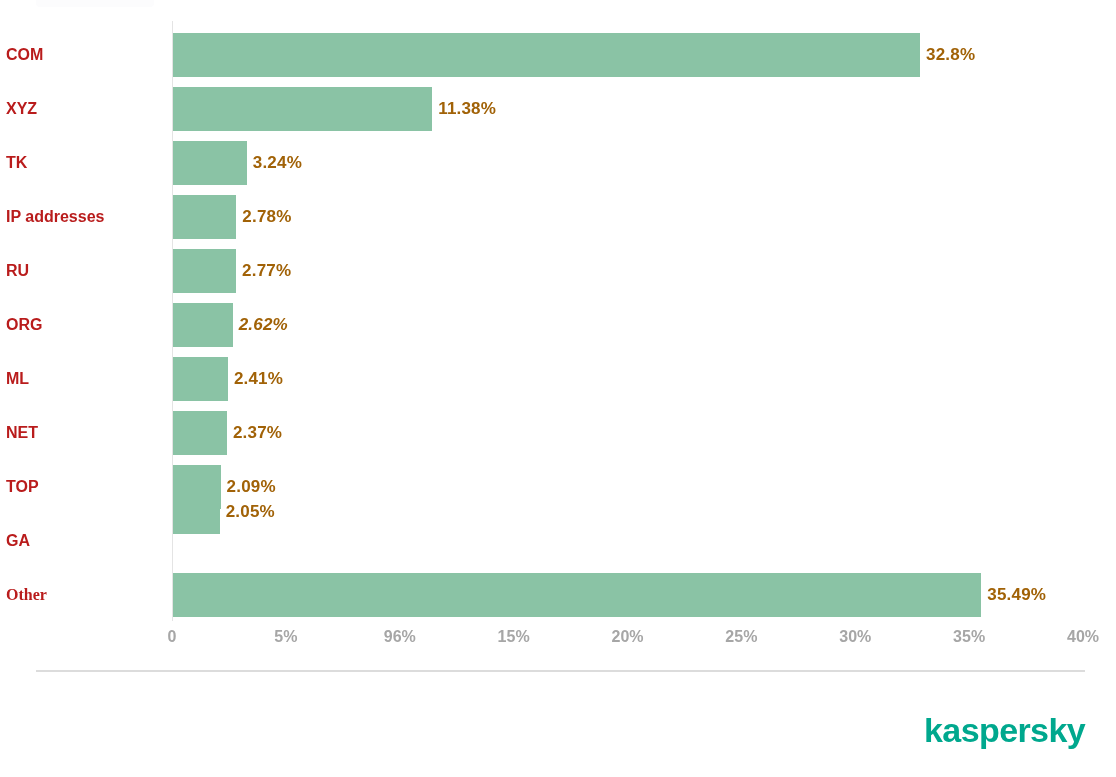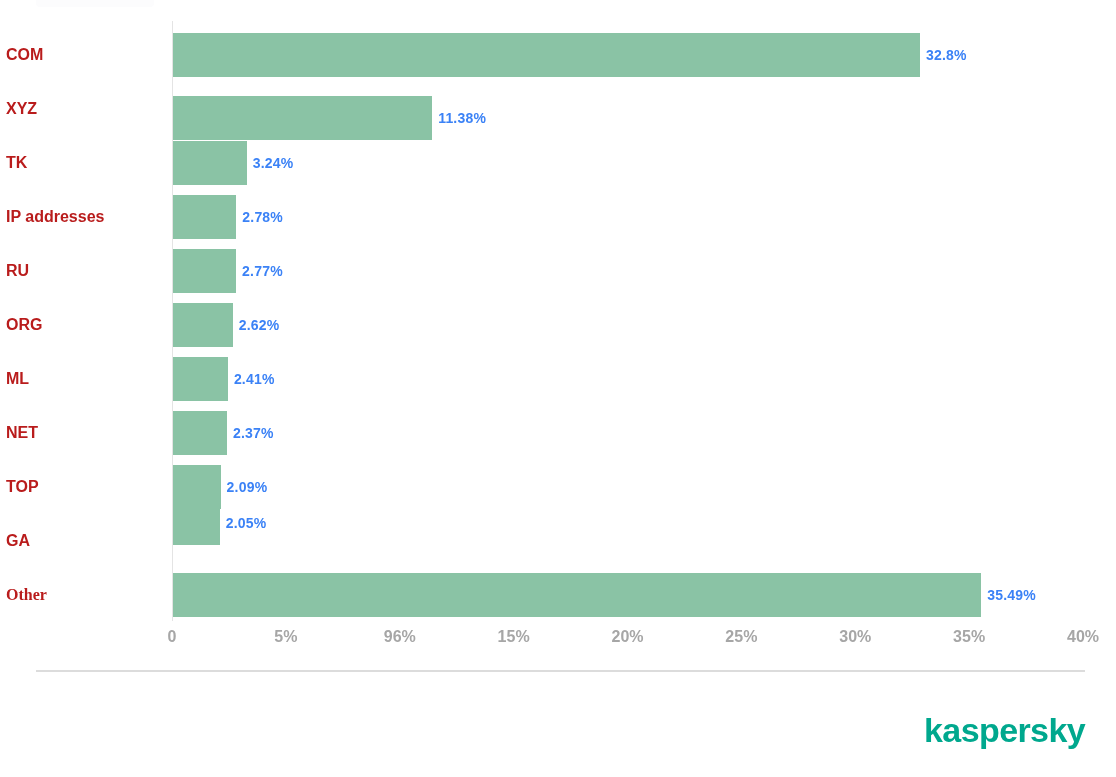--- a/index.html
+++ b/index.html
@@ -65,23 +65,23 @@
     top: 0;
     height: 44px;
     background: #8ac3a5;
   }
 
   .bar-value {
     position: absolute;
     top: 50%;
     transform: translateY(-50%);
     white-space: nowrap;
-    font-size: 14px;
-    font-weight: bold;
-    color: #3b82f6;
+    font-size: 17px;
+    font-weight: bold;
+    color: #a16207;
     letter-spacing: 0.2px;
   }
 
   .y-label {
     position: absolute;
     left: 6px;
     width: 150px;
     top: 50%;
     transform: translateY(-50%);
     font-size: 16px;
@@ -145,21 +145,21 @@
       <div class="y-label-wrap" style="top: 33px;">
         <div class="y-label">COM</div>
       </div>
       <div class="bar-row" style="left: 173px; top: 33px; width: 944px;">
         <div class="bar" style="width: 747.02px; background: rgb(138, 195, 165);"></div>
         <div class="bar-value" style="left: 753.02px;">32.8%</div>
       </div>
       <div class="y-label-wrap" style="top: 87px;">
         <div class="y-label">XYZ</div>
       </div>
-      <div class="bar-row" style="left: 173px; top: 96px; width: 768px;">
+      <div class="bar-row" style="left: 173px; top: 87px; width: 768px;">
         <div class="bar" style="width: 259.18px; background: rgb(138, 195, 165);"></div>
         <div class="bar-value" style="left: 265.18px;">11.38%</div>
       </div>
       <div class="y-label-wrap" style="top: 141px;">
         <div class="y-label">TK</div>
       </div>
       <div class="bar-row" style="left: 173px; top: 141px; width: 944px;">
         <div class="bar" style="width: 73.791px; background: rgb(138, 195, 165);"></div>
         <div class="bar-value" style="left: 79.791px;">3.24%</div>
       </div>
@@ -175,21 +175,21 @@
       </div>
       <div class="bar-row" style="left: 173px; top: 249px; width: 944px;">
         <div class="bar" style="width: 63.0867px; background: rgb(138, 195, 165);"></div>
         <div class="bar-value" style="left: 69.0867px;">2.77%</div>
       </div>
       <div class="y-label-wrap" style="top: 303px;">
         <div class="y-label">ORG</div>
       </div>
       <div class="bar-row" style="left: 173px; top: 303px; width: 944px;">
         <div class="bar" style="width: 59.6705px; background: rgb(138, 195, 165);"></div>
-        <div class="bar-value" style="left: 65.6705px;">2.62%</div>
+        <div class="bar-value" style="left: 65.6705px; font-style: italic;">2.62%</div>
       </div>
       <div class="y-label-wrap" style="top: 357px;">
         <div class="y-label">ML</div>
       </div>
       <div class="bar-row" style="left: 173px; top: 357px; width: 944px;">
         <div class="bar" style="width: 54.8877px; background: rgb(138, 195, 165);"></div>
         <div class="bar-value" style="left: 60.8877px; text-align: right;">2.41%</div>
       </div>
       <div class="y-label-wrap" style="top: 411px;">
         <div class="y-label">NET</div>
@@ -201,21 +201,21 @@
       <div class="y-label-wrap" style="top: 465px;">
         <div class="y-label">TOP</div>
       </div>
       <div class="bar-row" style="left: 173px; top: 465px; width: 944px;">
         <div class="bar" style="width: 47.5997px; background: rgb(138, 195, 165);"></div>
         <div class="bar-value" style="left: 53.5997px;">2.09%</div>
       </div>
       <div class="y-label-wrap" style="top: 519px;">
         <div class="y-label">GA</div>
       </div>
-      <div class="bar-row" style="left: 173px; top: 501px; width: 944px;">
+      <div class="bar-row" style="left: 173px; top: 490px; width: 944px;">
         <div class="bar" style="width: 46.6887px; background: rgb(138, 195, 165);"></div>
         <div class="bar-value" style="left: 52.6887px;">2.05%</div>
       </div>
       <div class="y-label-wrap" style="top: 573px; font-family: Liberation Serif, serif;">
         <div class="y-label">Other</div>
       </div>
       <div class="bar-row" style="left: 173px; top: 573px; width: 864px;">
         <div class="bar" style="width: 808.285px; background: rgb(138, 195, 165);"></div>
         <div class="bar-value" style="left: 814.285px;">35.49%</div>
       </div>

